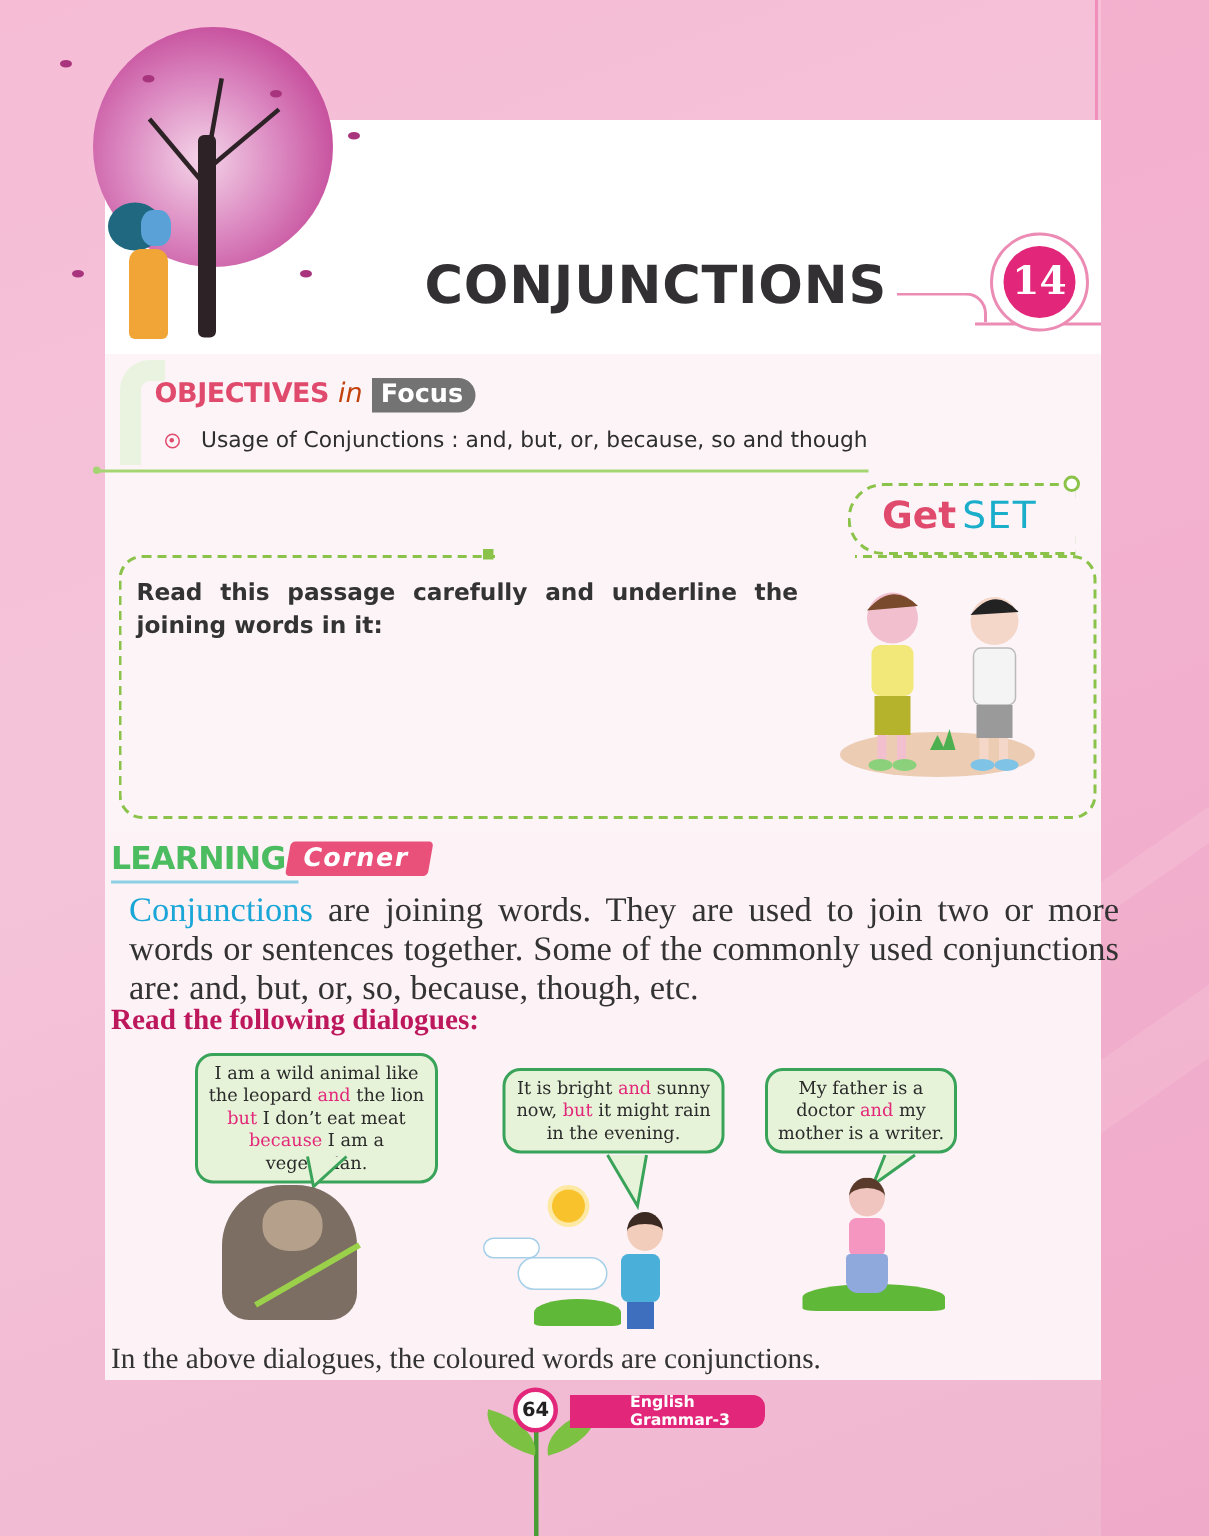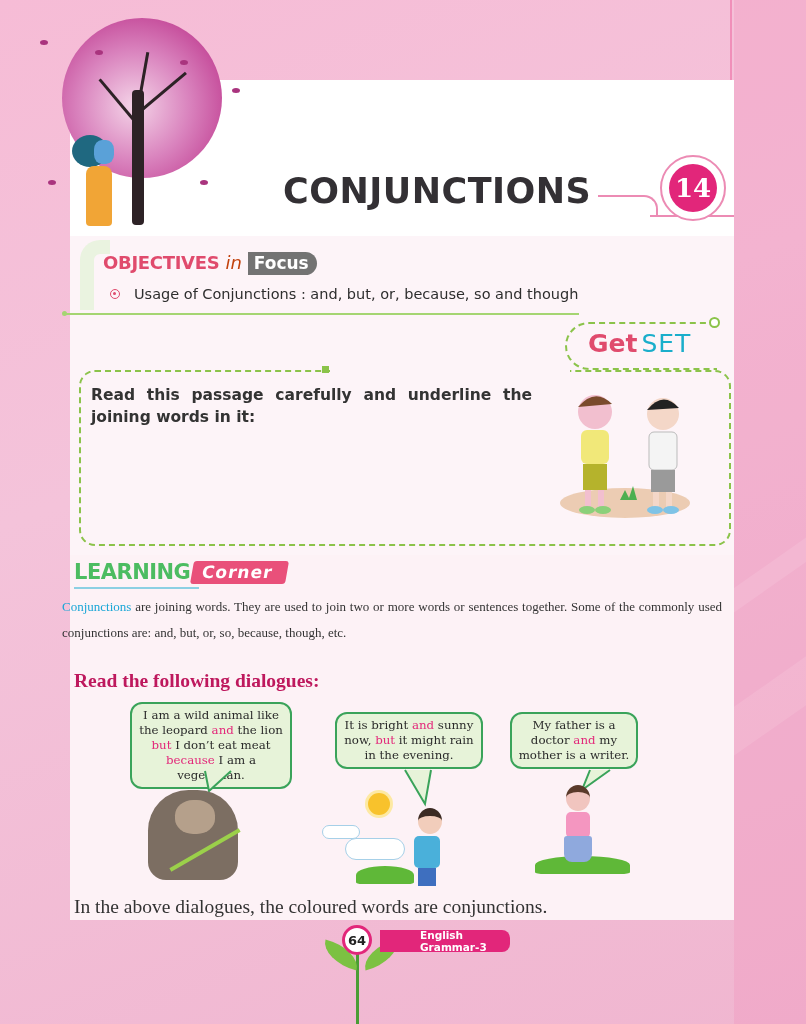--- a/index.html
+++ b/index.html
@@ -78,21 +78,21 @@
   .passage p { margin: 0; }
 
   .kids { position: absolute; left: 565px; top: 382px; width: 130px; height: 140px; }
   .ground { position: absolute; left: 560px; top: 488px; width: 130px; height: 30px; background: #e7c2a1; border-radius: 50%; opacity: 0.8; }
 
   .learning { position: absolute; left: 74px; top: 560px; display: flex; align-items: flex-end; }
   .learning-word { font-family: "DejaVu Sans", sans-serif; font-weight: bold; font-size: 21px; color: #4cbc61; letter-spacing: -0.5px; }
   .corner-tag { background: #e9507a; color: #fff; font-family: "DejaVu Sans", sans-serif; font-weight: bold; font-size: 17px; padding: 1px 14px 2px 10px; margin-left: 2px; transform: skewX(-10deg); border-radius: 3px; letter-spacing: 1px; }
   .learning-underline { position: absolute; left: 74px; top: 587px; width: 125px; height: 2px; background: #8cd0e3; }
 
-  .body-text { position: absolute; left: 62px; top: 594px; width: 660px; font-family: "Liberation Serif", serif; font-size: 13px; line-height: 26px; color: #333; text-align: justify; }
+  .body-text { position: absolute; left: 86px; top: 594px; width: 660px; font-family: "Liberation Serif", serif; font-size: 23px; line-height: 26px; color: #333; text-align: justify; }
   .body-text .hl { color: #1aa6d6; }
   .dialog-heading { position: absolute; left: 74px; top: 670px; font-family: "Liberation Serif", serif; font-weight: bold; font-size: 19.5px; color: #be185d; }
 
   .bubble { position: absolute; background: #e7f3d9; border: 2px solid #3aa35a; border-radius: 12px; font-family: "DejaVu Serif", serif; font-size: 11.8px; line-height: 15px; color: #2b2b2b; text-align: center; padding: 4px 6px; }
   .bubble .c { color: #e3287a; }
   .tail { position: absolute; width: 0; height: 0; }
   .gorilla-body { position: absolute; left: 148px; top: 790px; width: 90px; height: 90px; background: #7c6e62; border-radius: 45% 45% 20% 20%; }
   .gorilla-face { position: absolute; left: 175px; top: 800px; width: 40px; height: 34px; background: #b5a08b; border-radius: 45%; }
   .sun { position: absolute; left: 368px; top: 793px; width: 22px; height: 22px; border-radius: 50%; background: #f8c22c; box-shadow: 0 0 0 3px #fde9a3; }
   .cloud { position: absolute; background: #fff; border: 1.5px solid #a6d0e8; border-radius: 20px; }

